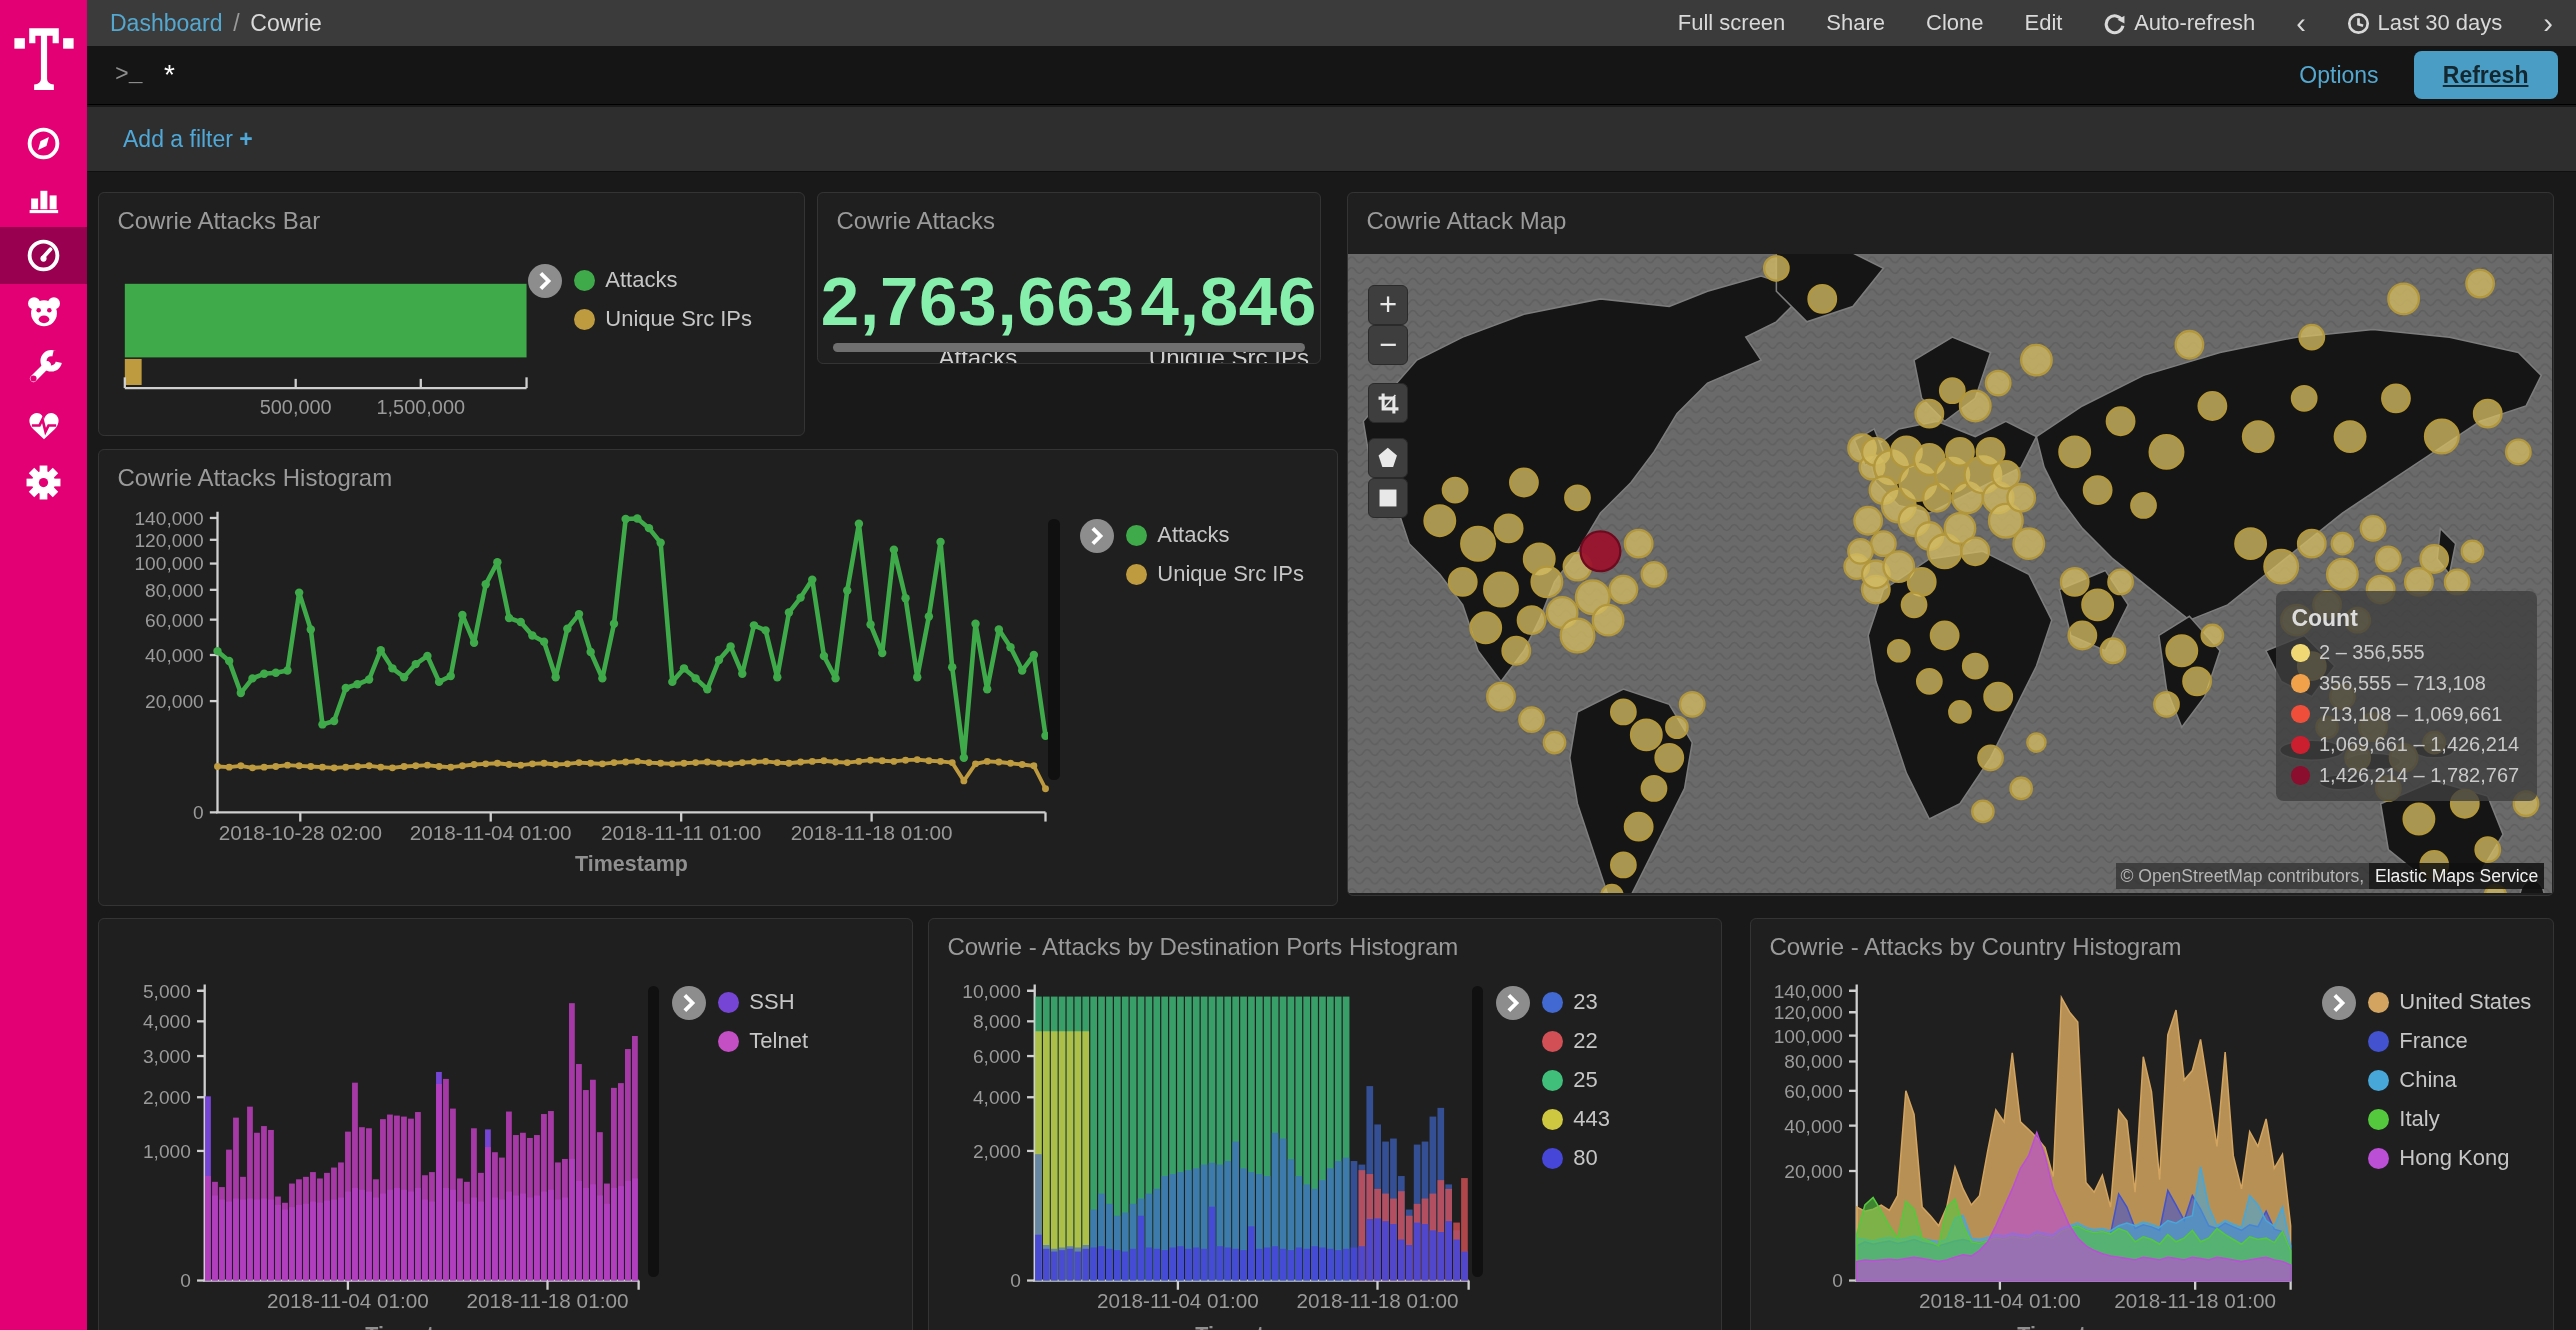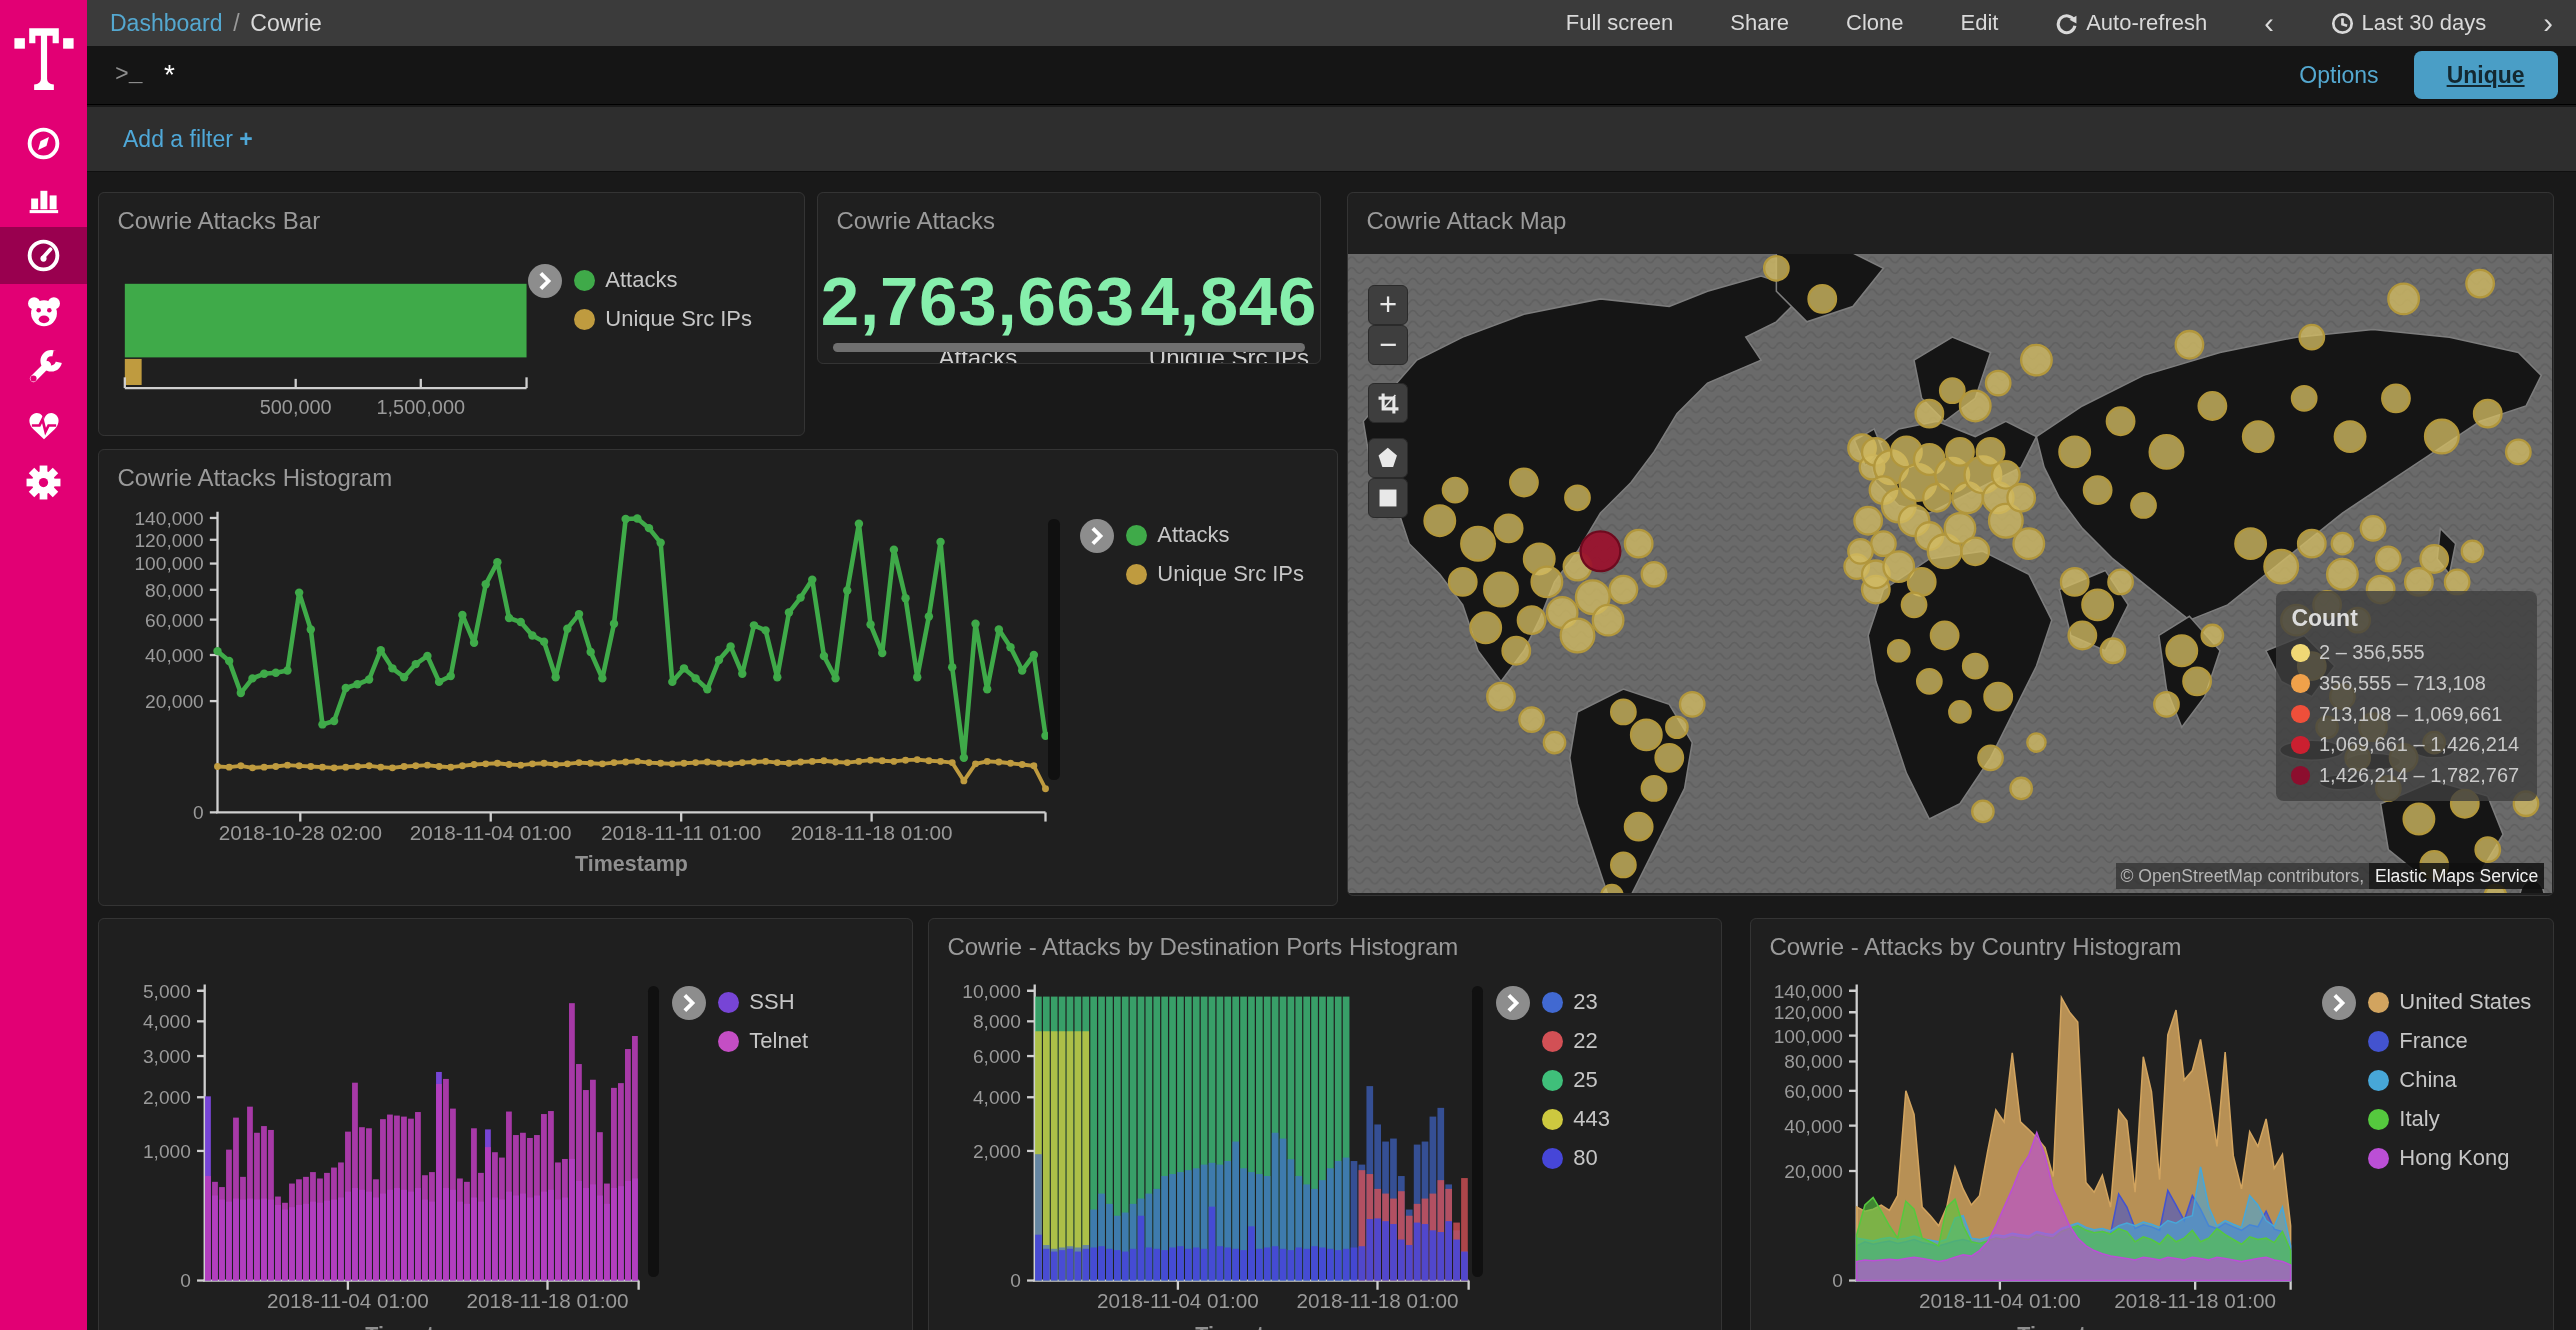--- a/index.html
+++ b/index.html
@@ -8,21 +8,21 @@
   .sidebar{position:absolute;left:0;top:0;width:87px;height:1331px;background:#e20074;z-index:5;}
   .tlogo{position:absolute;left:0;top:10.7px;width:87px;height:84px;display:flex;align-items:center;justify-content:center;}
   .side-icon{position:absolute;left:0;width:87px;height:57px;display:flex;align-items:center;justify-content:center;cursor:pointer;}
   .side-icon.active{background:#99004f;}
   
   .topbar{position:absolute;left:87px;top:0;width:2489px;height:46px;background:#3b3b3b;
     display:flex;align-items:center;box-sizing:border-box;padding:0 23px;}
   .crumb-root{color:#54a8d0;font-size:23px;cursor:pointer;}
   .crumb-sep{color:#9a9a9a;font-size:23px;margin:0 10.7px;}
   .crumb-cur{color:#d8d8d8;font-size:23px;}
-  .nav{margin-left:auto;display:flex;align-items:center;gap:57px;color:#d9d9d9;font-size:22px;}
+  .nav{margin-left:auto;display:flex;align-items:center;gap:41px;color:#d9d9d9;font-size:22px;}
   .nav .item{cursor:pointer;display:flex;align-items:center;gap:7.7px;white-space:nowrap;}
   
   .queryrow{position:absolute;left:87px;top:46px;width:2489px;height:59px;background:#151515;
     border-bottom:1.5px solid #000;display:flex;align-items:center;box-sizing:border-box;}
   .prompt{color:#8f8f8f;font-size:23px;margin-left:28px;font-family:"Liberation Mono",monospace;}
   .qvalue{color:#ffffff;font-size:28px;margin-left:21.5px;flex:1;}
   .options{color:#54a8d0;font-size:23px;margin-right:35px;cursor:pointer;}
   .refresh-btn{width:144px;height:48px;background:#4a9ec6;border-radius:7.7px;color:#132830;
     font-size:23px;font-weight:700;text-decoration:underline;display:flex;align-items:center;
     justify-content:center;margin-right:18.4px;cursor:pointer;}
@@ -176,21 +176,21 @@
       <span>Last 30 days</span>
     </span>
     <span class="item" style="font-size:29px">›</span>
   </div>
 </div>
 
 <div class="queryrow">
   <span class="prompt">&gt;_</span>
   <span class="qvalue">*</span>
   <span class="options">Options</span>
-  <div class="refresh-btn">Unique</div>
+  <div class="refresh-btn">Refresh</div>
 </div>
 
 <div class="filterrow">
   <span class="addfilter"><span>Add a filter </span><b>+</b></span>
 </div>
 
 <div class="panel" style="left:98px;top:192px;width:707px;height:244px">
   <div class="ptitle">Cowrie Attacks Bar</div>
   <div id="barh-chart" style="position: absolute; left: 15.3px; top: 54px; width: 418px; height: 184px;"><svg width="418" height="184" viewBox="0 0 545 240">
         <rect x="14" y="48" width="524" height="96" fill="#3faa49"></rect>

